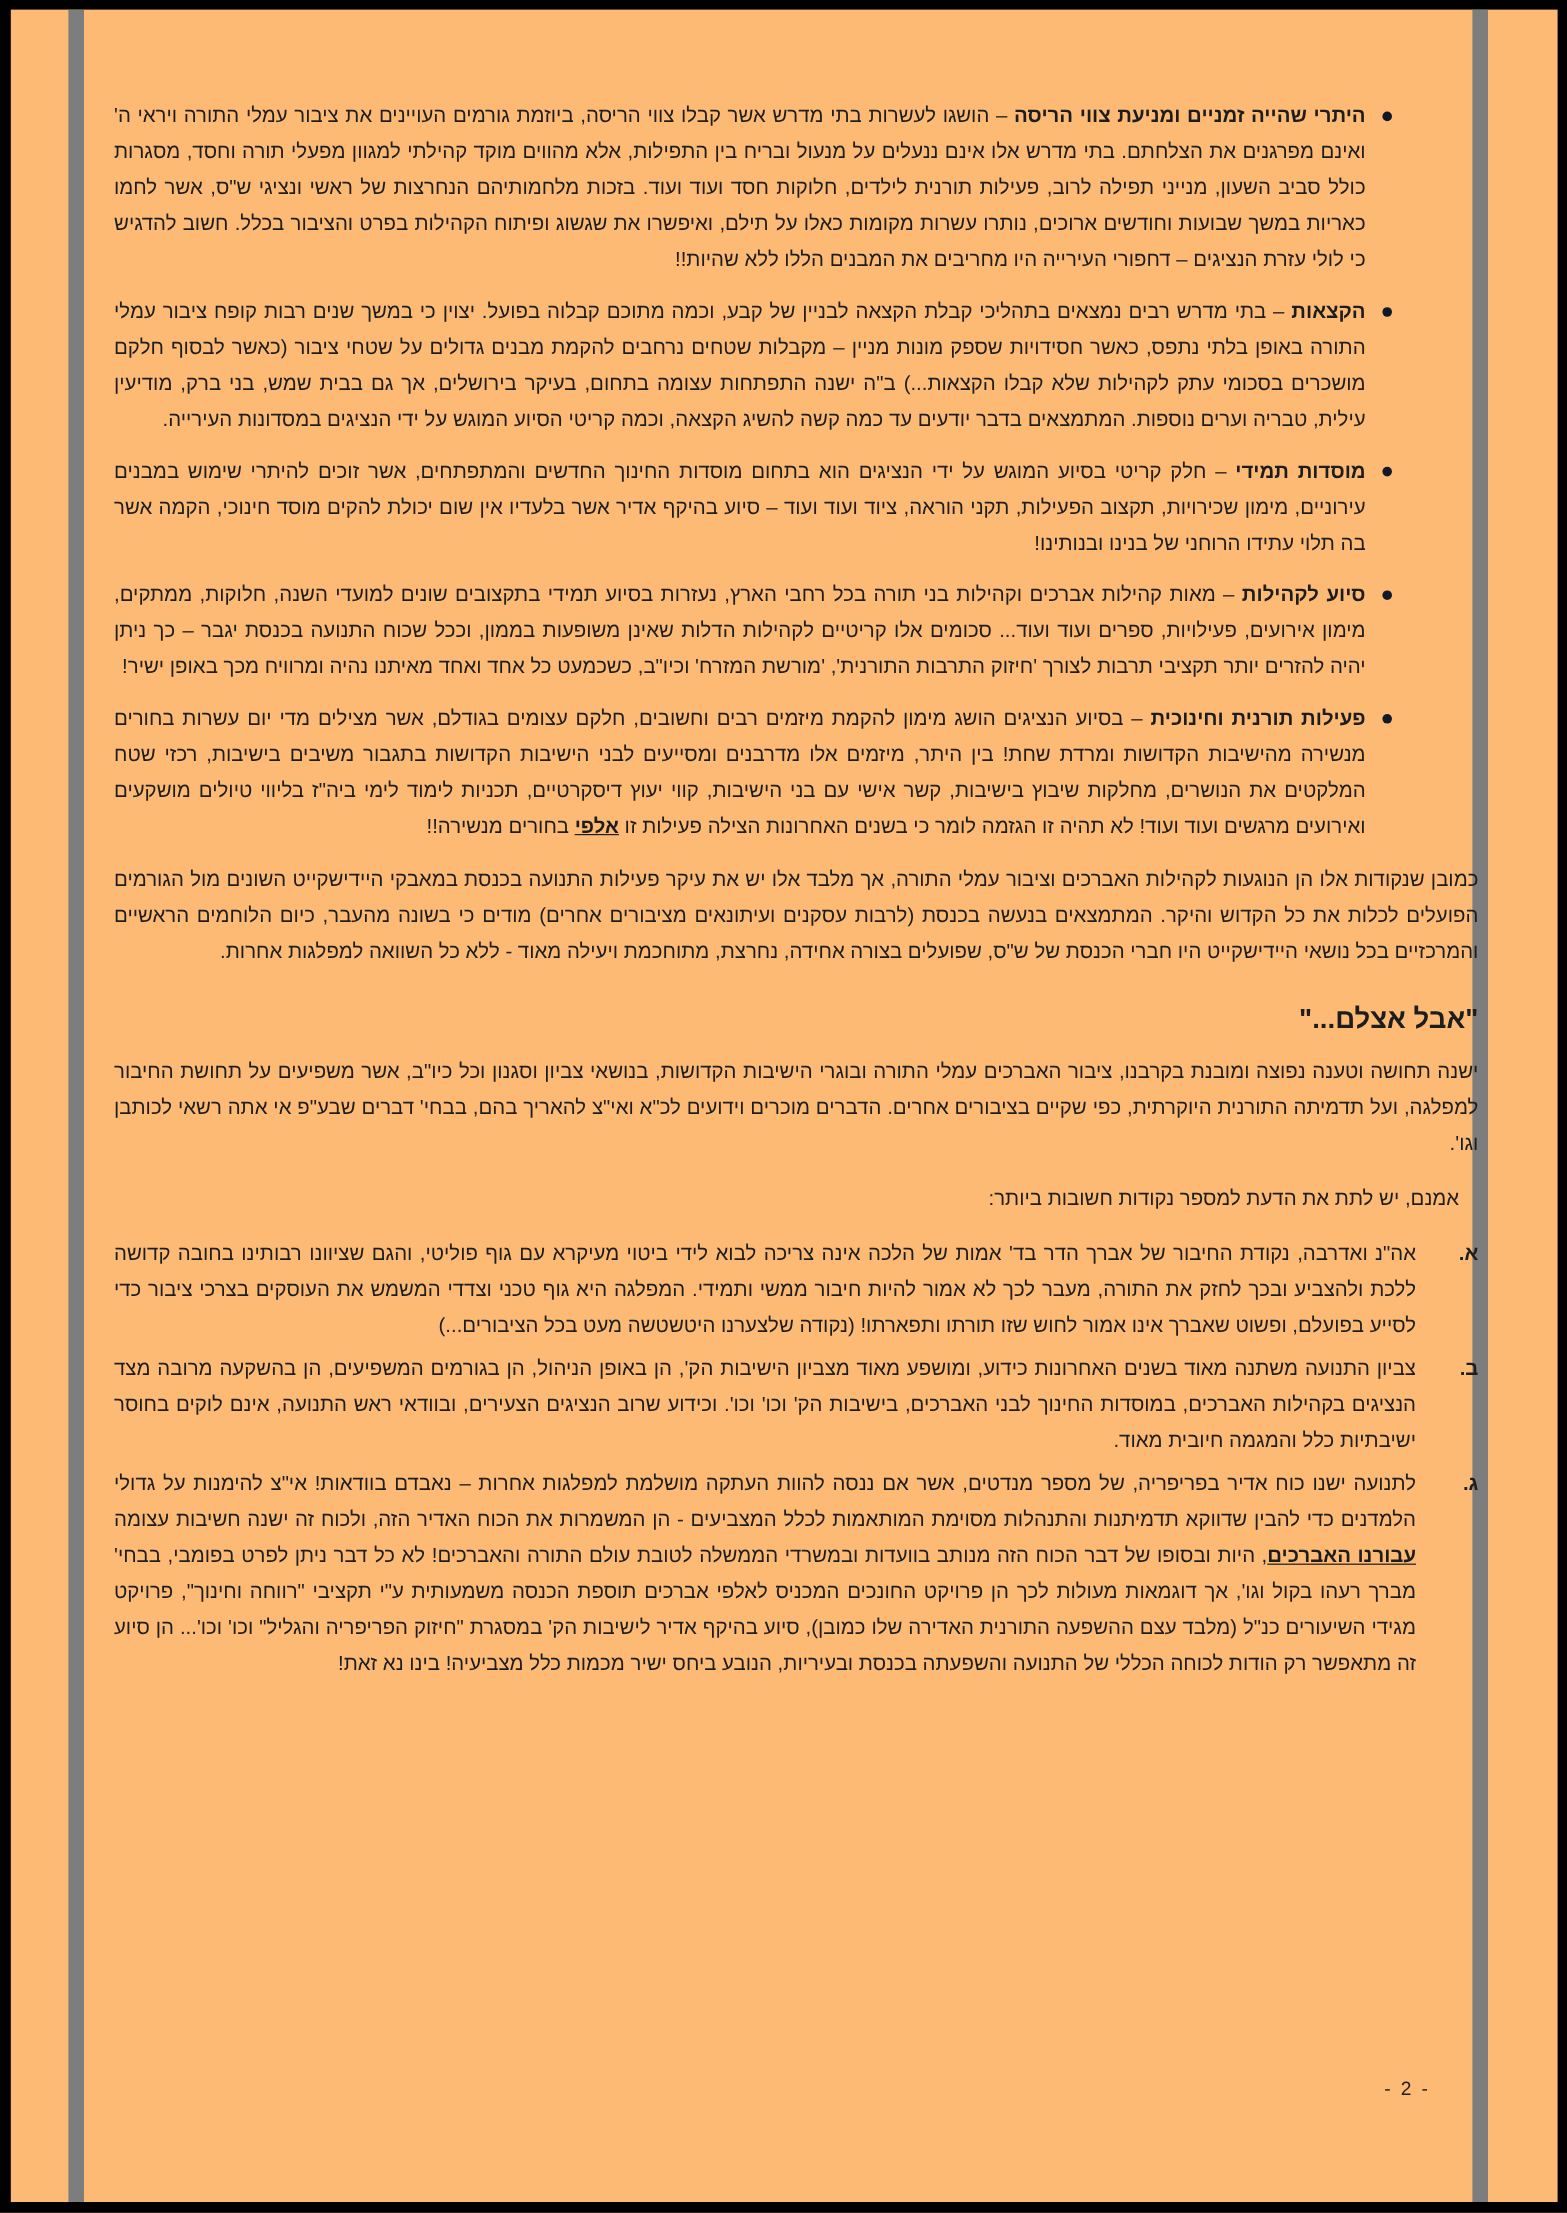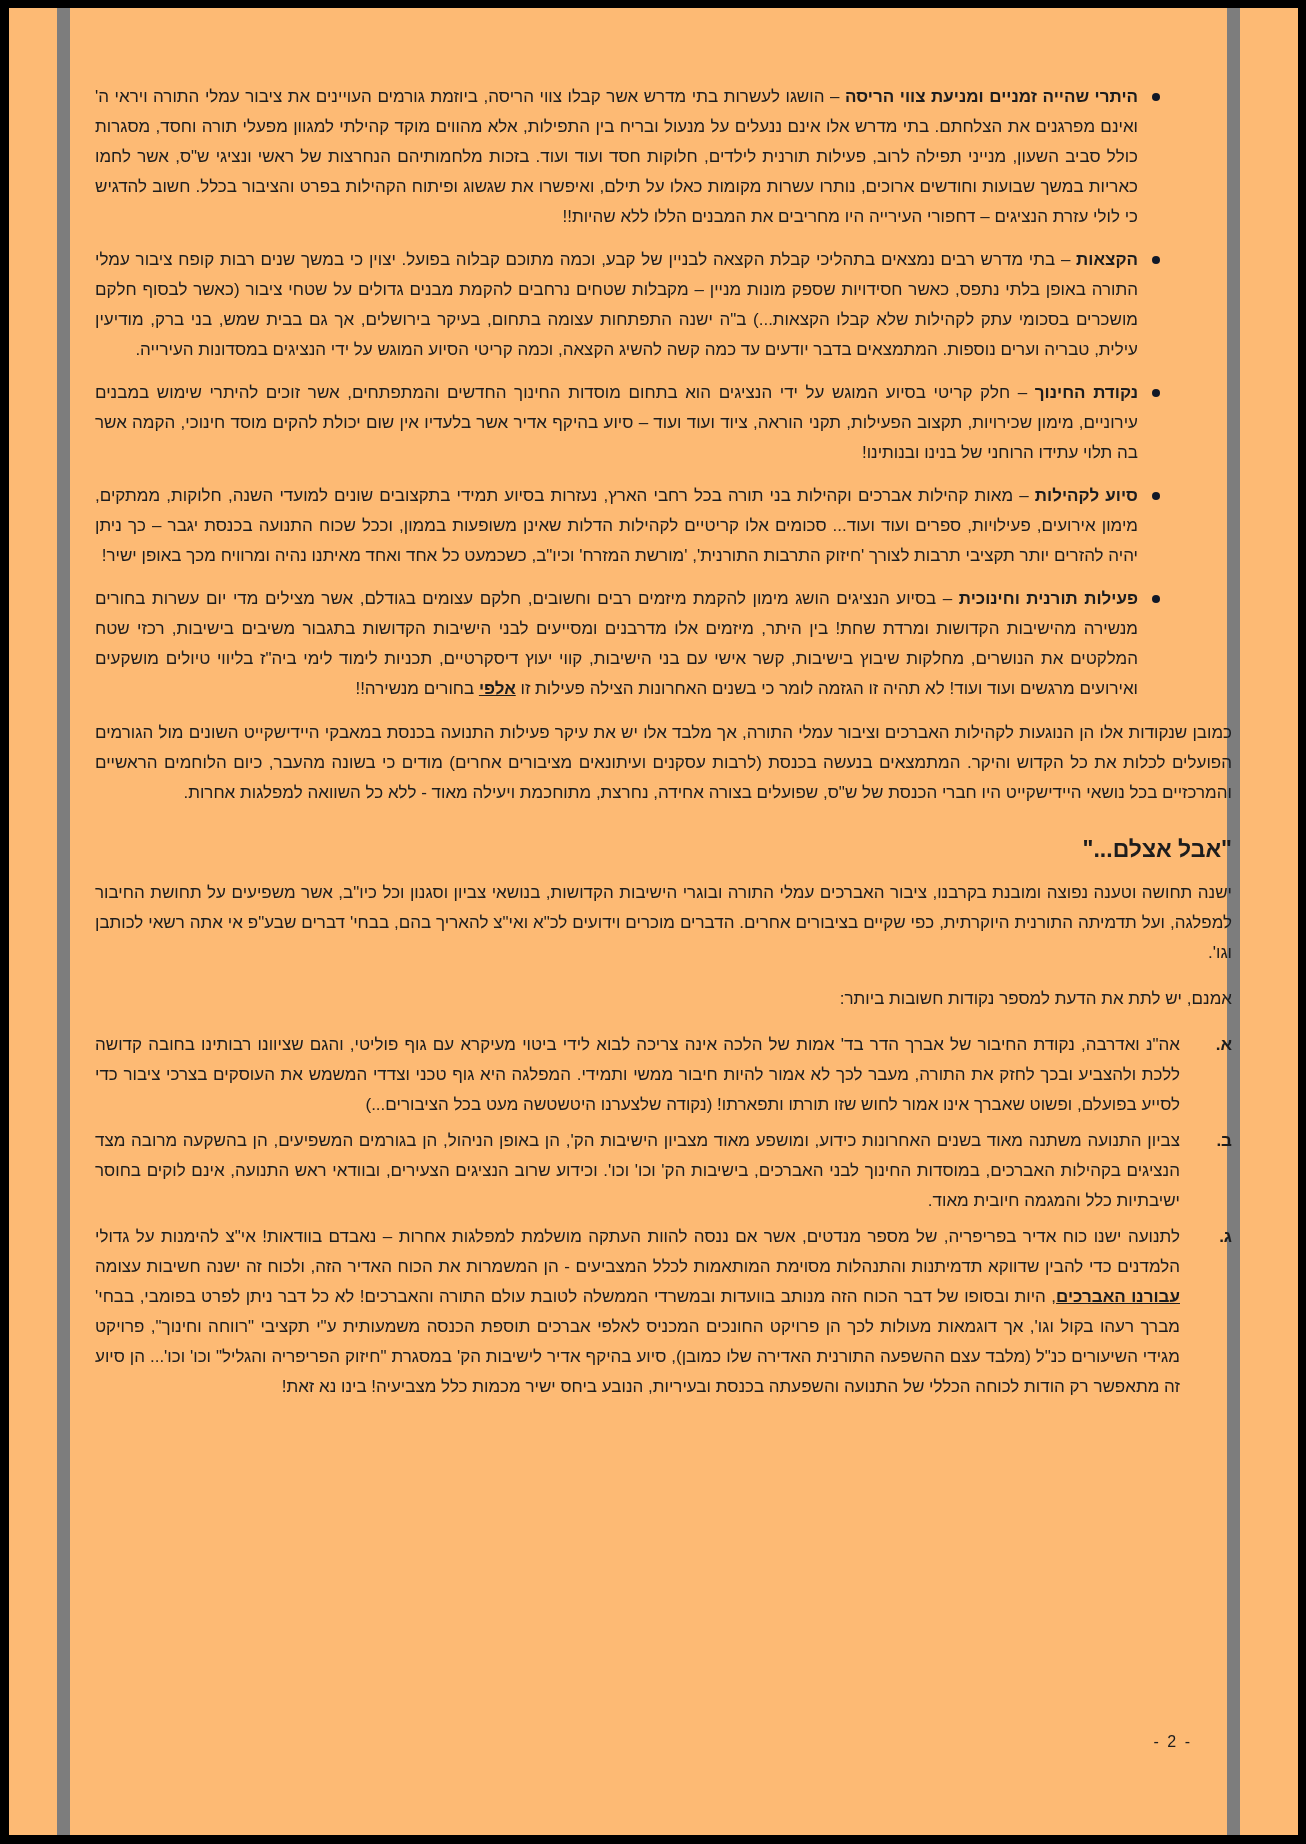--- a/index.html
+++ b/index.html
@@ -49,21 +49,21 @@
   .bullet-item p{margin:0;}
   .lead{font-weight:bold;}
   .para{margin:0 0 16px 0;}
   .para.first{margin-top:14px;}
   .section-heading{
     font-weight:bold;
     font-size:23px;
     margin:26px 0 14px 0;
     text-align:right;
   }
-  .intro-line{margin:0 0 16px 0;}
+  .intro-line{margin:0 16px 16px 0;}
   .points{margin:0;padding:0;list-style:none;}
   .point{
     position:relative;
     padding-right:52px;
     margin-bottom:6px;
   }
   .point-letter{
     position:absolute;
     right:0;
     top:0;
@@ -95,21 +95,21 @@
       <p><span class="lead">היתרי שהייה זמניים ומניעת צווי הריסה</span><span> – </span><span>הושגו לעשרות בתי מדרש אשר קבלו צווי הריסה, ביוזמת גורמים העויינים את ציבור עמלי התורה ויראי ה' ואינם מפרגנים את הצלחתם. בתי מדרש אלו אינם ננעלים על מנעול ובריח בין התפילות, אלא מהווים מוקד קהילתי למגוון מפעלי תורה וחסד, מסגרות כולל סביב השעון, מנייני תפילה לרוב, פעילות תורנית לילדים, חלוקות חסד ועוד ועוד. בזכות מלחמותיהם הנחרצות של ראשי ונציגי ש"ס, אשר לחמו כאריות במשך שבועות וחודשים ארוכים, נותרו עשרות מקומות כאלו על תילם, ואיפשרו את שגשוג ופיתוח הקהילות בפרט והציבור בכלל. חשוב להדגיש כי לולי עזרת הנציגים – דחפורי העירייה היו מחריבים את המבנים הללו ללא שהיות!!</span></p>
     </div>
 
     <div class="bullet-item">
       <span class="bullet-marker"></span>
       <p><span class="lead">הקצאות</span><span> – </span><span>בתי מדרש רבים נמצאים בתהליכי קבלת הקצאה לבניין של קבע, וכמה מתוכם קבלוה בפועל. יצוין כי במשך שנים רבות קופח ציבור עמלי התורה באופן בלתי נתפס, כאשר חסידויות שספק מונות מניין – מקבלות שטחים נרחבים להקמת מבנים גדולים על שטחי ציבור (כאשר לבסוף חלקם מושכרים בסכומי עתק לקהילות שלא קבלו הקצאות...) ב"ה ישנה התפתחות עצומה בתחום, בעיקר בירושלים, אך גם בבית שמש, בני ברק, מודיעין עילית, טבריה וערים נוספות. המתמצאים בדבר יודעים עד כמה קשה להשיג הקצאה, וכמה קריטי הסיוע המוגש על ידי הנציגים במסדונות העירייה.</span></p>
     </div>
 
     <div class="bullet-item">
       <span class="bullet-marker"></span>
-      <p><span class="lead">נקודת החינוך</span><span> – </span><span>חלק קריטי בסיוע המוגש על ידי הנציגים הוא בתחום מוסדות החינוך החדשים והמתפתחים, אשר זוכים להיתרי שימוש במבנים עירוניים, מימון שכירויות, תקצוב הפעילות, תקני הוראה, ציוד ועוד ועוד – סיוע בהיקף אדיר אשר בלעדיו אין שום יכולת להקים מוסד חינוכי, הקמה אשר בה תלוי עתידו הרוחני של בנינו ובנותינו!</span></p>
+      <p><span class="lead">מוסדות תמידי</span><span> – </span><span>חלק קריטי בסיוע המוגש על ידי הנציגים הוא בתחום מוסדות החינוך החדשים והמתפתחים, אשר זוכים להיתרי שימוש במבנים עירוניים, מימון שכירויות, תקצוב הפעילות, תקני הוראה, ציוד ועוד ועוד – סיוע בהיקף אדיר אשר בלעדיו אין שום יכולת להקים מוסד חינוכי, הקמה אשר בה תלוי עתידו הרוחני של בנינו ובנותינו!</span></p>
     </div>
 
     <div class="bullet-item">
       <span class="bullet-marker"></span>
       <p><span class="lead">סיוע לקהילות</span><span> – </span><span>מאות קהילות אברכים וקהילות בני תורה בכל רחבי הארץ, נעזרות בסיוע תמידי בתקצובים שונים למועדי השנה, חלוקות, ממתקים, מימון אירועים, פעילויות, ספרים ועוד ועוד... סכומים אלו קריטיים לקהילות הדלות שאינן משופעות בממון, וככל שכוח התנועה בכנסת יגבר – כך ניתן יהיה להזרים יותר תקציבי תרבות לצורך 'חיזוק התרבות התורנית', 'מורשת המזרח' וכיו"ב, כשכמעט כל אחד ואחד מאיתנו נהיה ומרוויח מכך באופן ישיר!</span></p>
     </div>
 
     <div class="bullet-item">
       <span class="bullet-marker"></span>
       <p><span class="lead">פעילות תורנית וחינוכית</span><span> – </span><span>בסיוע הנציגים הושג מימון להקמת מיזמים רבים וחשובים, חלקם עצומים בגודלם, אשר מצילים מדי יום עשרות בחורים מנשירה מהישיבות הקדושות ומרדת שחת! בין היתר, מיזמים אלו מדרבנים ומסייעים לבני הישיבות הקדושות בתגבור משיבים בישיבות, רכזי שטח המלקטים את הנושרים, מחלקות שיבוץ בישיבות, קשר אישי עם בני הישיבות, קווי יעוץ דיסקרטיים, תכניות לימוד לימי ביה"ז בליווי טיולים מושקעים ואירועים מרגשים ועוד ועוד! לא תהיה זו הגזמה לומר כי בשנים האחרונות הצילה פעילות זו </span><span class="u">אלפי</span><span> בחורים מנשירה!!</span></p>

